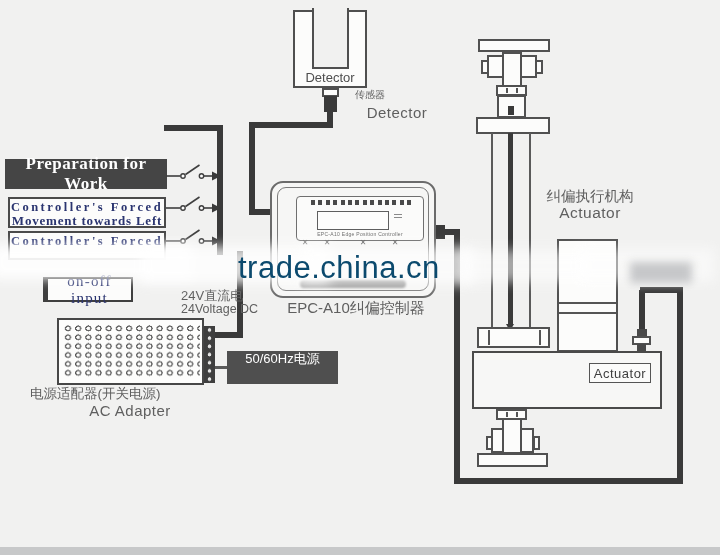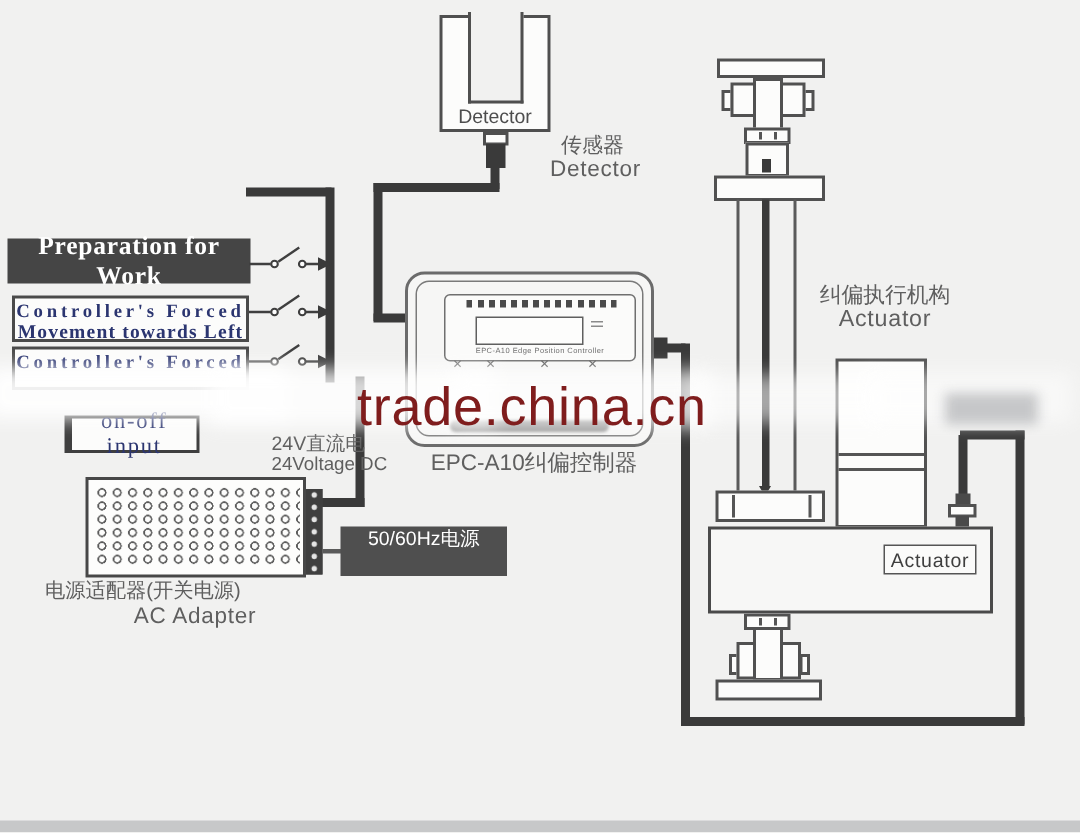--- a/index.html
+++ b/index.html
@@ -82,21 +82,21 @@
 
   <div class="a ctr" style="left:43px;top:277px;width:90px;height:25px;border:2.5px solid #3f3f3f;border-left-width:5px;background:#fcfcfb;">
     <span class="serif navy" style="font-size:15px;letter-spacing:1.2px;">on-off input</span>
   </div>
 
   <div class="a" style="left:293px;top:10px;width:74px;height:78px;border:2px solid #4f4f4f;background:#fcfcfb;"></div>
   <div class="a" style="left:312px;top:8px;width:37px;height:61px;border:2px solid #4f4f4f;border-top:none;background:#f1f1f0;"></div>
   <div class="a ctr sans" style="left:294px;top:69px;width:72px;height:17px;font-size:13px;color:#4d4d4d;">Detector</div>
   <div class="a" style="left:322px;top:88px;width:17px;height:9px;border:2px solid #4f4f4f;background:#fcfcfb;"></div>
   <div class="a wire" style="left:324px;top:96px;width:13px;height:16px;"></div>
-  <div class="a sans gray" style="left:355px;top:88px;width:80px;font-size:14px;text-align:center;">传感器</div>
+  <div class="a sans gray" style="left:355px;top:88px;width:80px;font-size:10px;text-align:left;">传感器</div>
   <div class="a sans gray" style="left:352px;top:104px;width:90px;font-size:15px;text-align:center;letter-spacing:.5px;">Detector</div>
 
   <div class="a" style="left:270px;top:181px;width:166px;height:117px;border:2px solid #6b6b6b;border-radius:13px;background:#f6f6f5;"></div>
   <div class="a" style="left:277px;top:187px;width:152px;height:104px;border:1.5px solid #7a7a7a;border-radius:9px;"></div>
   <div class="a" style="left:296px;top:196px;width:128px;height:45px;border:1.5px solid #6f6f6f;border-radius:4px;background:#fbfbfa;"></div>
   <div class="a" style="left:311px;top:200px;width:100px;height:4.5px;background:repeating-linear-gradient(90deg,#4a4a4a 0 4px,rgba(0,0,0,0) 4px 7.4px);"></div>
   <div class="a" style="left:317px;top:211px;width:72px;height:19px;border:1.5px solid #5f5f5f;background:#fdfdfc;"></div>
   <div class="a" style="left:394px;top:214px;width:8px;height:1px;background:#8a8a8a;"></div>
   <div class="a" style="left:394px;top:217px;width:8px;height:1px;background:#8a8a8a;"></div>
   <div class="a ctr sans" style="left:297px;top:230px;width:126px;height:8px;font-size:5px;color:#6e6e6e;letter-spacing:.3px;">EPC-A10   Edge Position Controller</div>
@@ -173,17 +173,17 @@
   <div class="a ol" style="left:520px;top:428px;width:14px;height:25px;"></div>
   <div class="a ol" style="left:502px;top:418px;width:20px;height:36px;"></div>
   <div class="a ol" style="left:477px;top:453px;width:71px;height:14px;"></div>
 
   <div class="a fog" style="left:-8px;top:245px;width:200px;height:34px;opacity:.92;"></div>
   <div class="a fog" style="left:140px;top:246px;width:190px;height:38px;opacity:.8;"></div>
   <div class="a fog" style="left:300px;top:247px;width:175px;height:38px;opacity:.7;"></div>
   <div class="a fog" style="left:460px;top:250px;width:130px;height:32px;opacity:.55;"></div>
   <div class="a fog" style="left:575px;top:248px;width:140px;height:34px;opacity:.5;"></div>
   <div class="a" style="left:630px;top:262px;width:62px;height:21px;background:#c4c5c7;filter:blur(4px);opacity:.95;"></div>
-  <div class="a sans" style="left:238px;top:250px;width:300px;font-size:36px;color:#7f1d1d;letter-spacing:.5px;filter:blur(.3px);">trade.china.cn</div>
+  <div class="a sans" style="left:238px;top:250px;width:300px;font-size:31px;color:#0c4a6e;letter-spacing:.5px;filter:blur(.3px);">trade.china.cn</div>
 
   <div class="a" style="left:0;top:547px;width:720px;height:8px;background:#c7c8c9;"></div>
 
 </div>
 
 </body></html>

